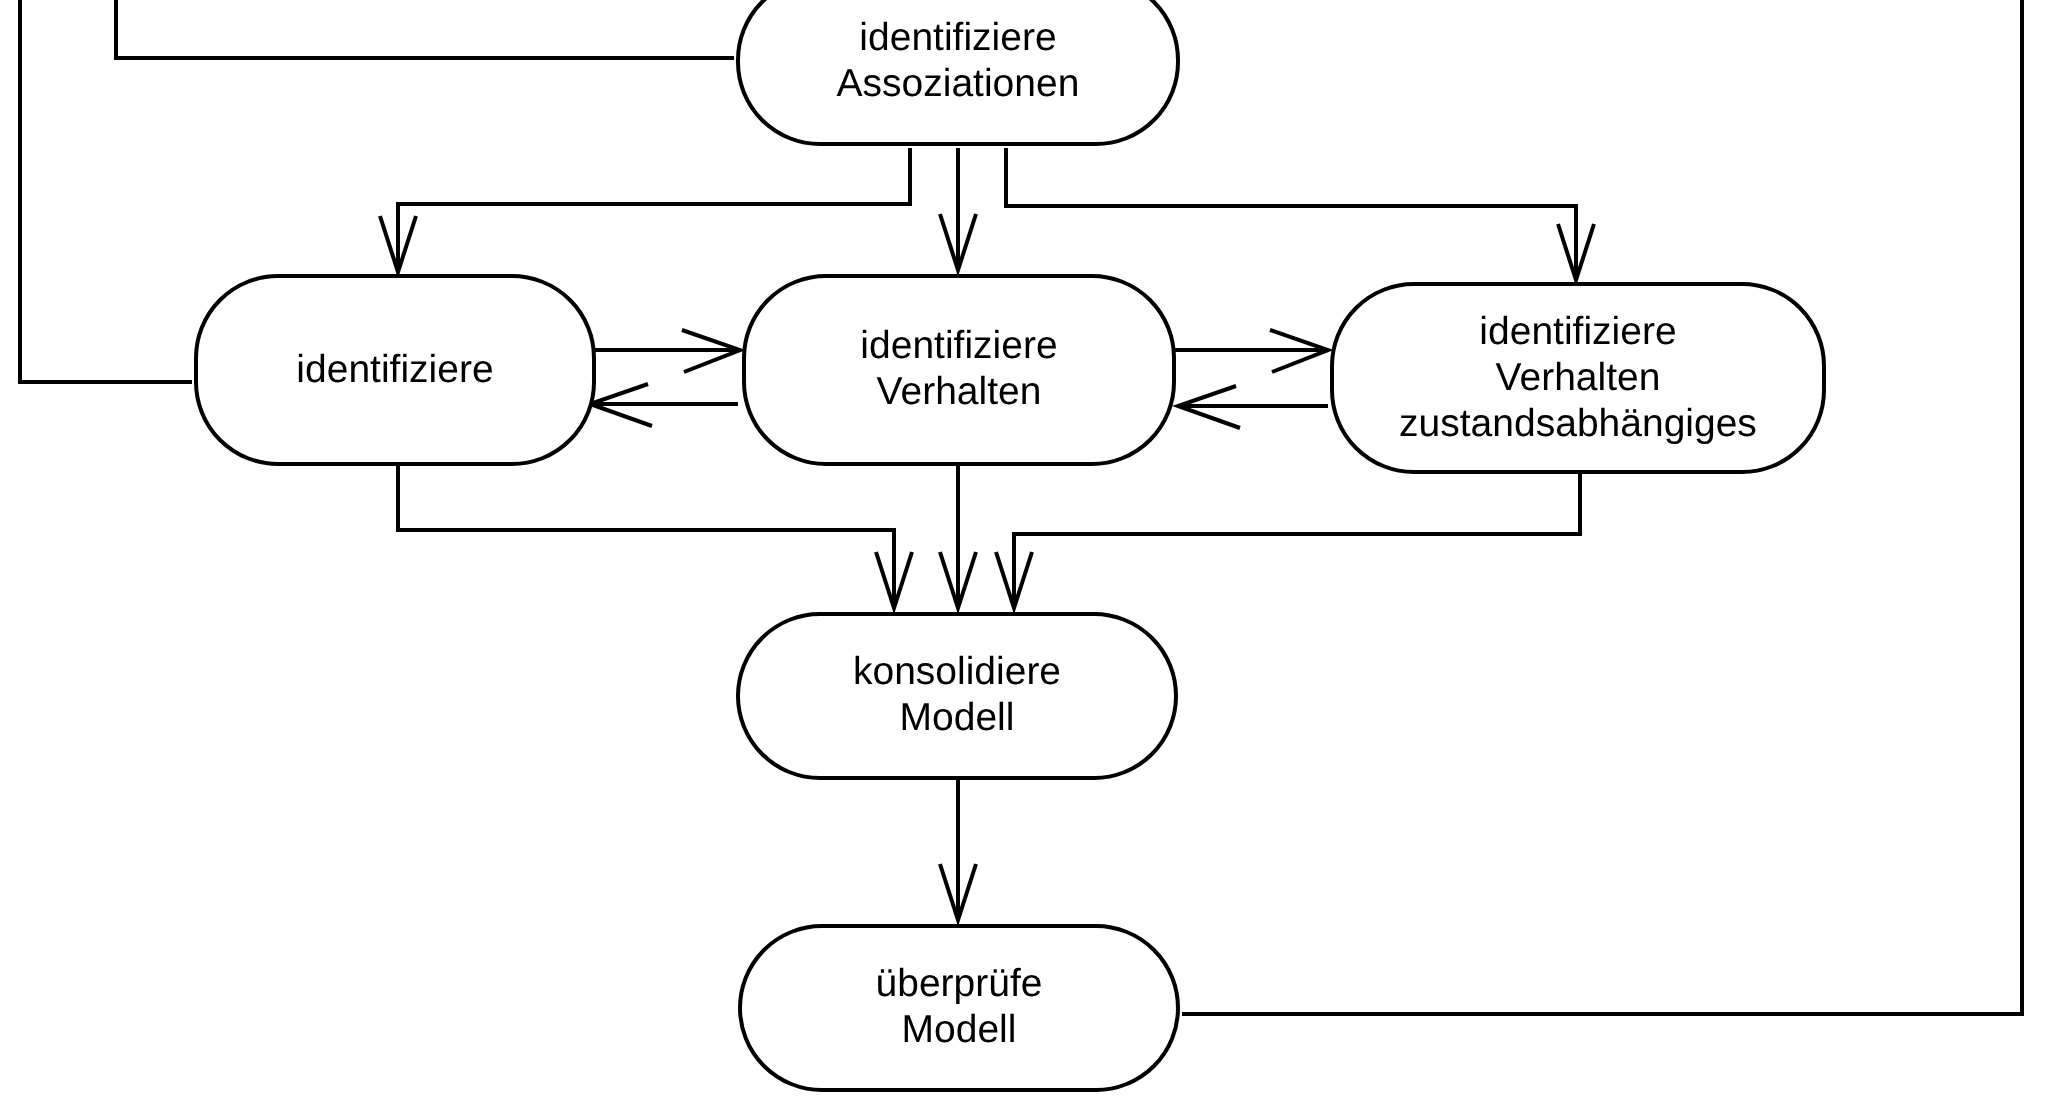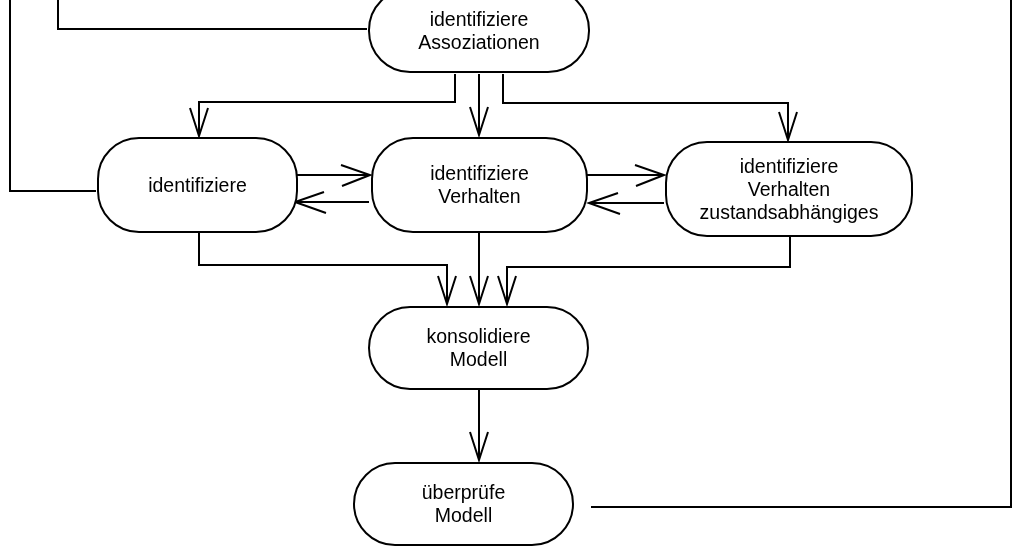--- a/index.html
+++ b/index.html
@@ -46,21 +46,21 @@
     white-space: nowrap;
   }
   .node span { display: block; }
 
   
   #node-interactions  { left: 368px; top: -12px; width: 222px; height: 85px; }
   #node-associations  { left:  97px; top: 137px; width: 201px; height: 96px; }
   #node-attributes    { left: 371px; top: 137px; width: 217px; height: 96px; }
   #node-state         { left: 665px; top: 141px; width: 248px; height: 96px; }
   #node-consolidate   { left: 368px; top: 306px; width: 221px; height: 84px; }
-  #node-verify        { left: 353px; top: 462px; width: 221px; height: 84px; }
+  #node-verify        { left: 369px; top: 462px; width: 221px; height: 84px; }
 </style>
 </head>
 <body>
 
 <div class="stage">
 
   <svg class="edges-svg" viewBox="0 0 1024 557" aria-hidden="true">
 
     <g>
       <path d="M 10 0 L 10 191 L 96 191"></path>

